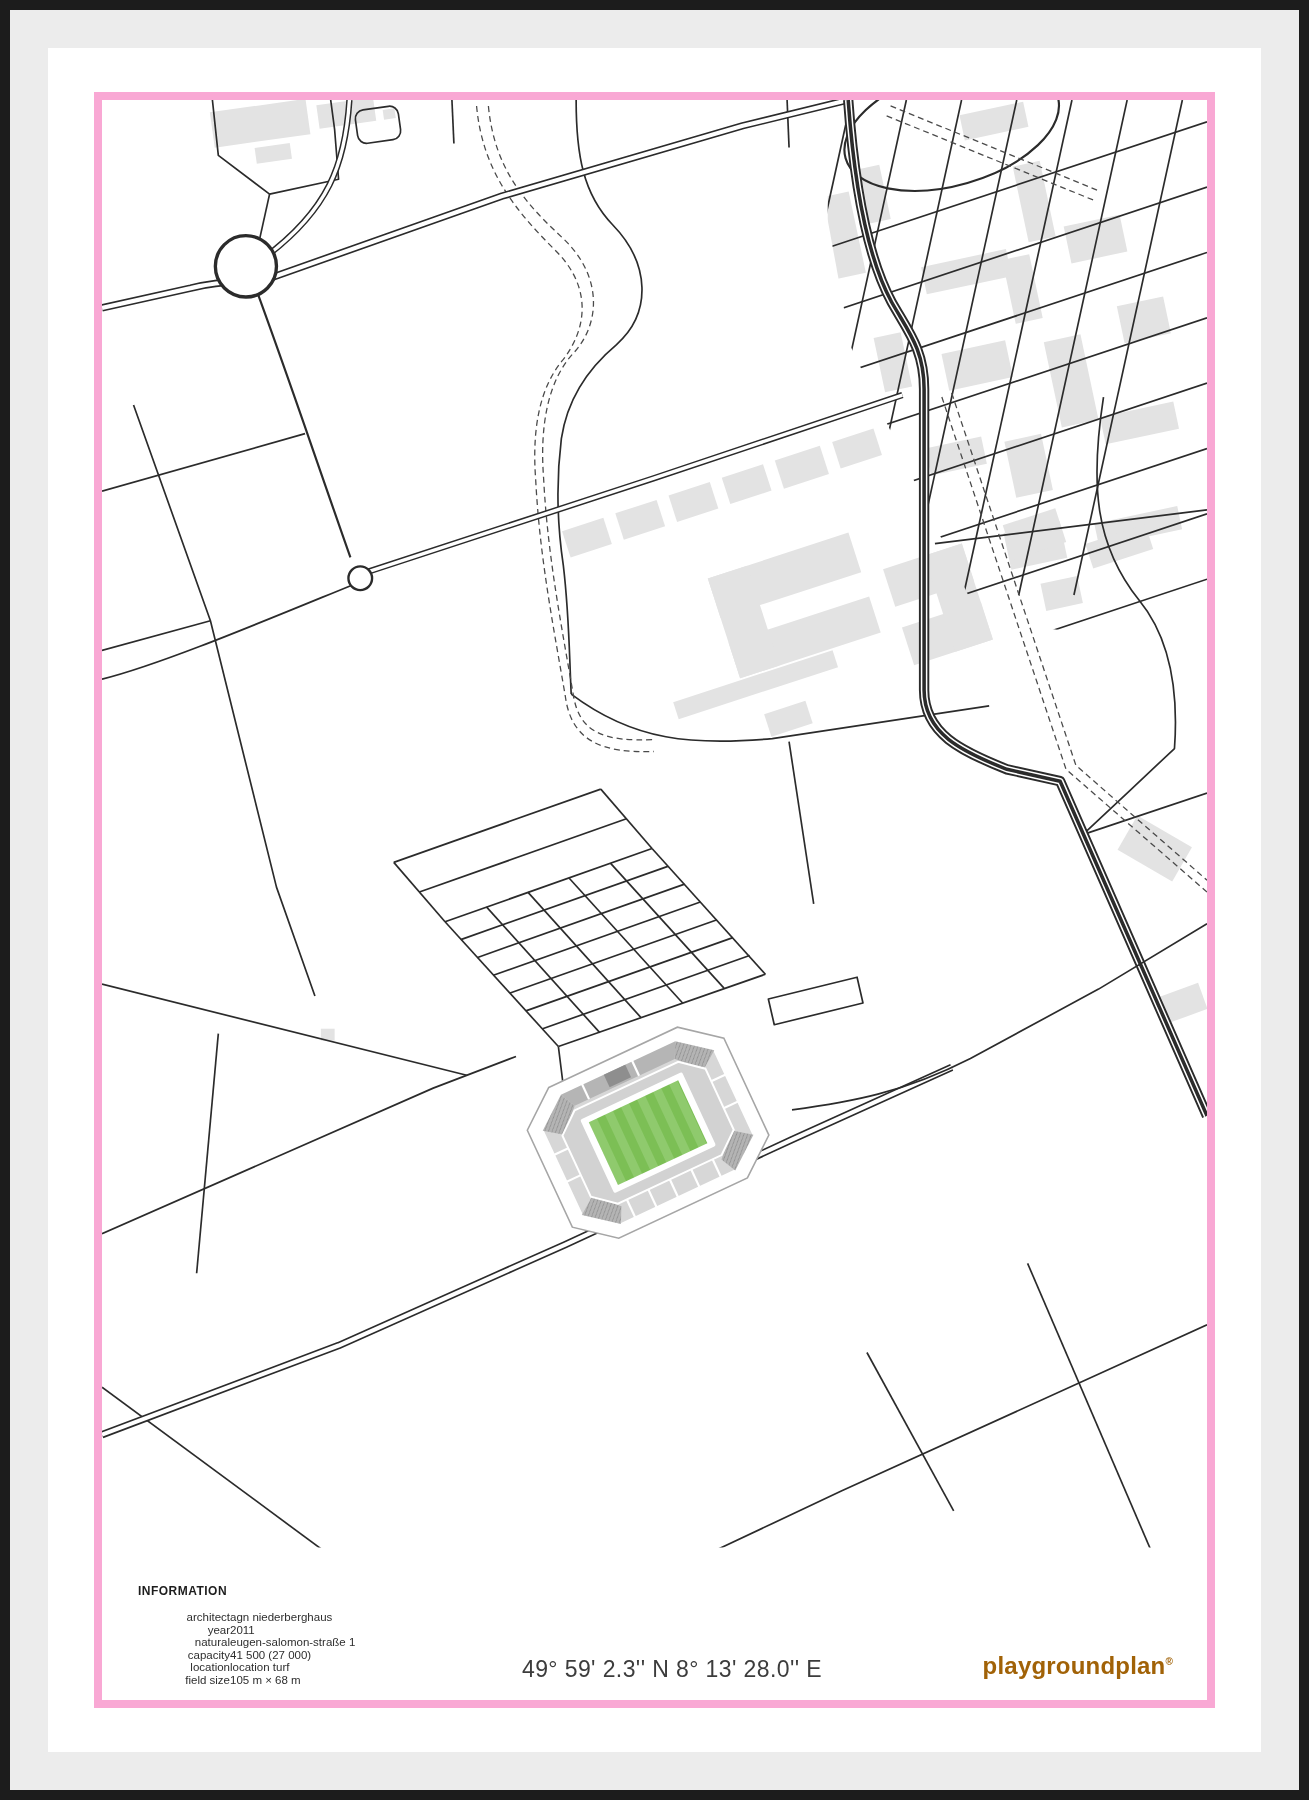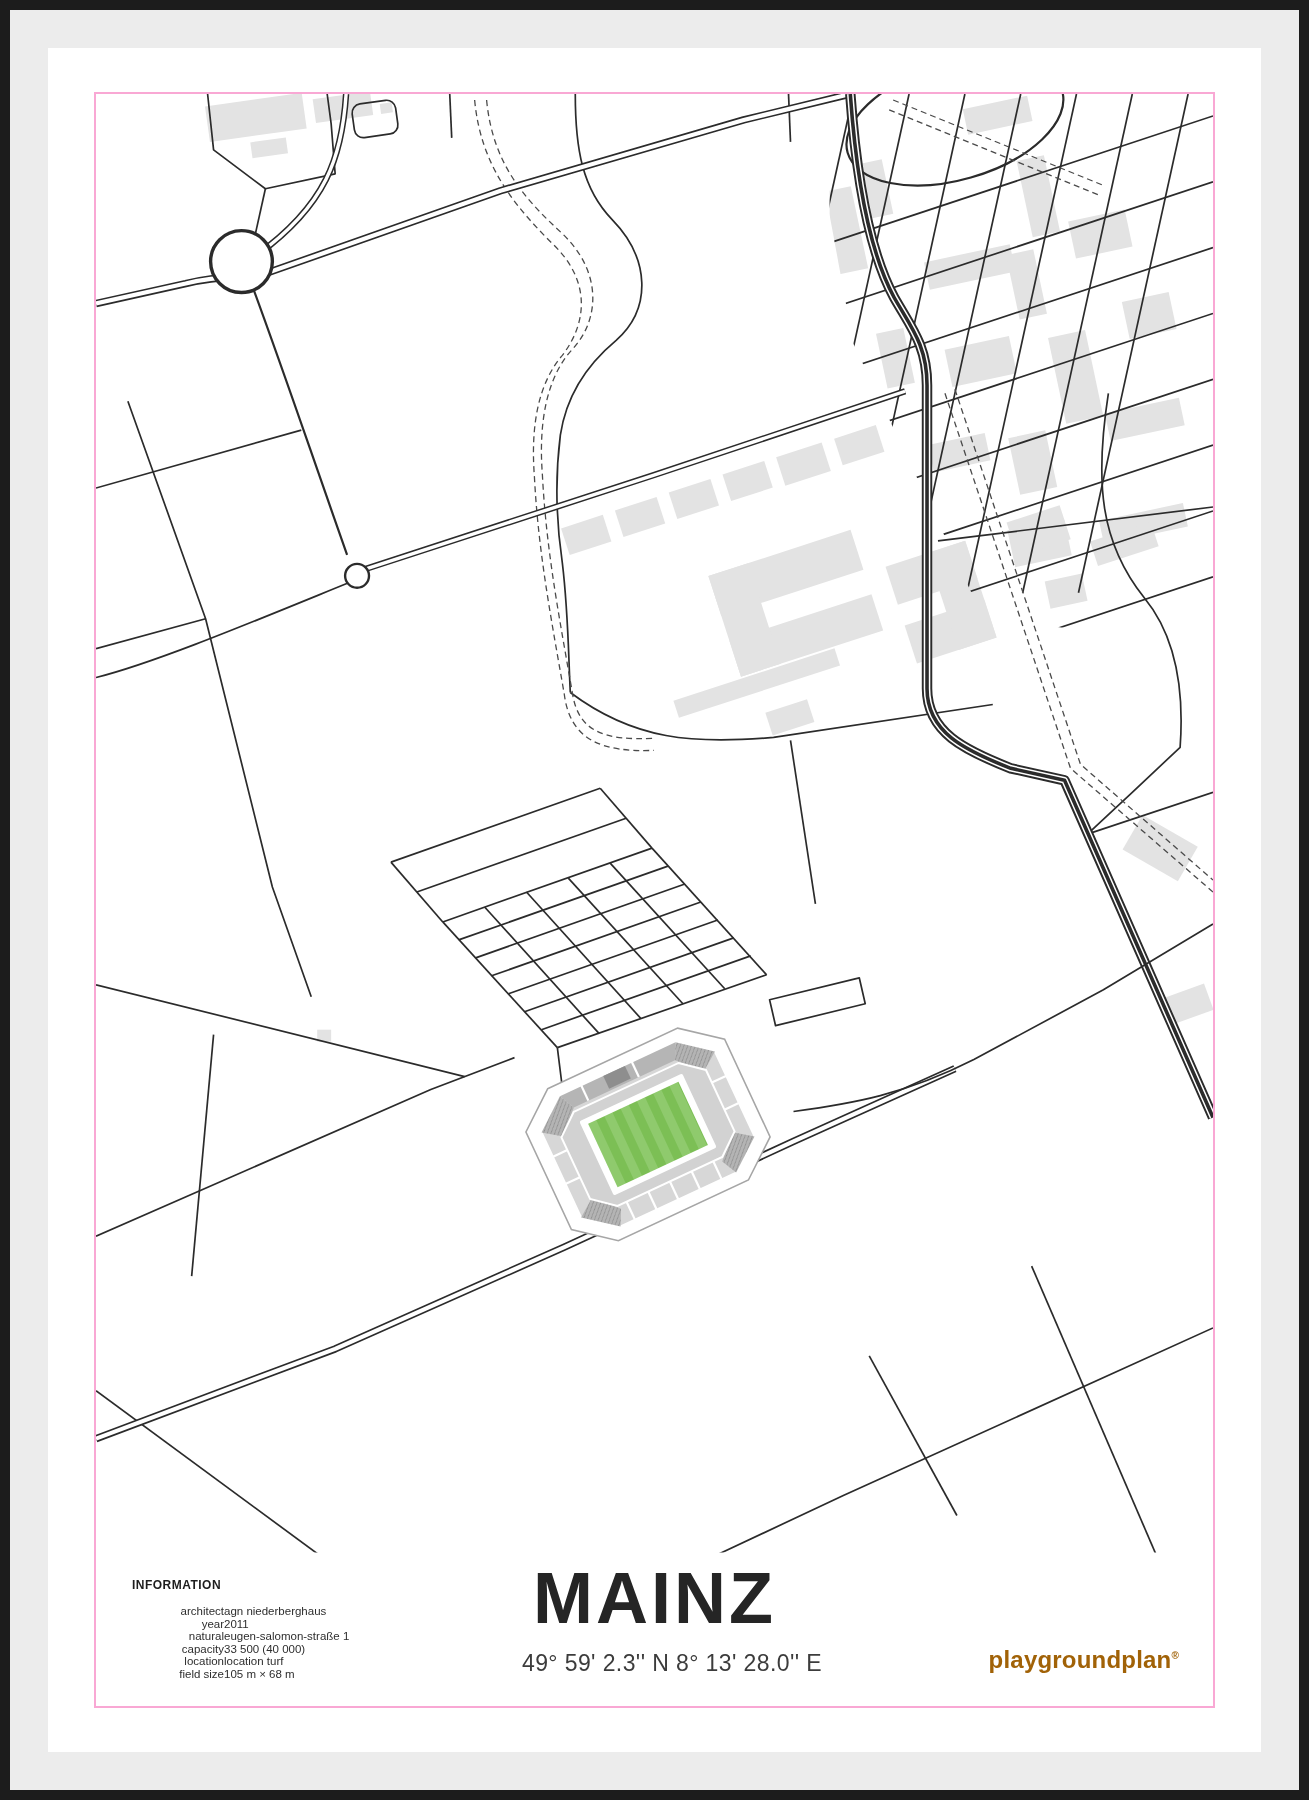--- a/index.html
+++ b/index.html
@@ -6,21 +6,21 @@
     --road:#2b2b2b; --building:#e3e3e3; --stand:#d7d7d7; --stand_dark:#b5b5b5;
     --pitch_light:#8fca6d; --pitch_dark:#7cbf55; --mat:#ececec; --frame:#1c1c1c;
   }
   html,body{margin:0;padding:0;}
   body{width:1309px;height:1800px;position:relative;background:#fff;
        font-family:"Liberation Sans", sans-serif;}
   .frame{position:absolute;inset:0;background:var(--frame);}
   .mat{position:absolute;inset:10px;background:var(--mat);}
   .mat-inner{position:absolute;inset:38px;background:#ffffff;}
   .board{position:absolute;left:94px;top:92px;width:1121px;height:1616px;
-         border:2px solid #f9a8d4;box-sizing:border-box;background:#fff;overflow:hidden;}
+         border:8px solid #f9a8d4;box-sizing:border-box;background:#fff;overflow:hidden;}
   .board svg{position:absolute;left:0;top:0;width:100%;height:100%;display:block;}
 
   
   .rd{stroke:var(--road);stroke-width:1.7;fill:none;stroke-linejoin:round;}
   .rd2{stroke:var(--road);stroke-width:2.2;fill:none;stroke-linejoin:round;}
   .dbl-o{stroke:var(--road);stroke-width:7.5;fill:none;stroke-linejoin:round;}
   .dbl-i{stroke:#ffffff;stroke-width:4.2;fill:none;stroke-linejoin:round;}
   .dbls-o{stroke:var(--road);stroke-width:6.4;fill:none;stroke-linejoin:round;}
   .dbls-i{stroke:#ffffff;stroke-width:3.4;fill:none;stroke-linejoin:round;}
   .trk-o{stroke:var(--road);stroke-width:10.5;fill:none;stroke-linejoin:round;}
@@ -281,30 +281,29 @@
         <div class="info-row">
           <span class="lbl">year</span>
           <span class="val">2011</span>
         </div>
         <div class="info-row">
           <span class="lbl">natural</span>
           <span class="val">eugen-salomon-straße 1</span>
         </div>
         <div class="info-row">
           <span class="lbl">capacity</span>
-          <span class="val">33 500 (40 000)</span>
+          <span class="val">41 500 (27 000)</span>
         </div>
         <div class="info-row">
           <span class="lbl">location</span>
           <span class="val">location turf</span>
         </div>
         <div class="info-row">
           <span class="lbl">field size</span>
           <span class="val">105 m × 68 m</span>
         </div>
       </div>
     </div>
 
-    <div class="title">MAINZ</div>
     <div class="coords">49° 59' 2.3'' N  8° 13' 28.0'' E</div>
     <div class="brand"><span>playgroundplan</span><sup>®</sup></div>
   </div>
 </div>
 
 </body></html>

